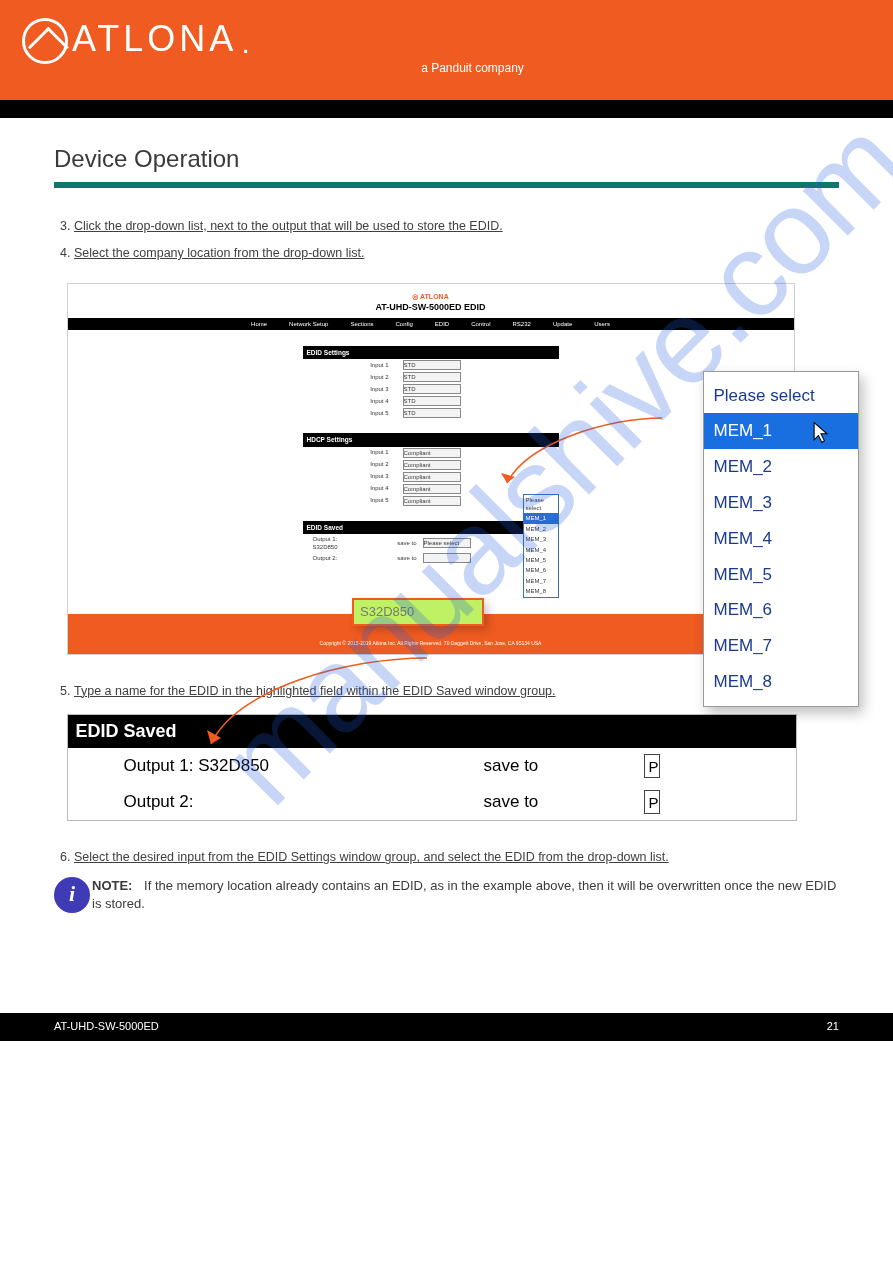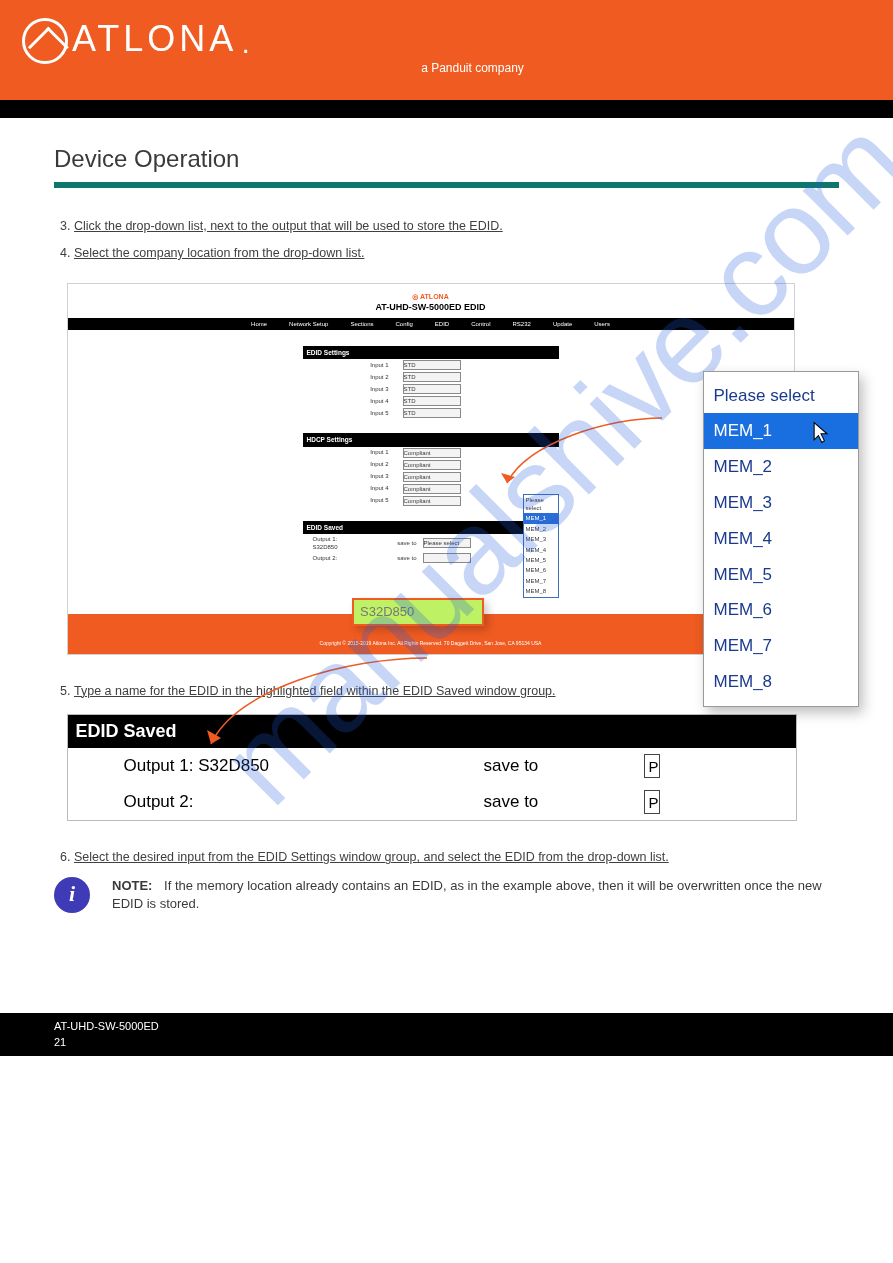--- a/index.html
+++ b/index.html
@@ -45,27 +45,27 @@
   .arrow-svg { position: absolute; pointer-events: none; }
   
   .panel2-wrap { position: relative; margin: 14px auto 28px auto; width: 760px; }
   .panel2 { width: 730px; border: 1px solid #bbb; font-size: 17px; color: #000; }
   .panel2-head { background: #000; color: #fff; font-weight: 700; padding: 4px 8px; font-size: 18px; }
   .panel2-row { display: flex; align-items: center; padding: 6px 40px 6px 56px; }
   .panel2-row .ol { width: 360px; }
   .panel2-row .st { width: 160px; }
   .panel2-row .td { border: 1px solid #444; width: 16px; height: 24px; font-size: 15px; display: flex; align-items: center; padding-left: 4px; overflow: hidden; }
   
-  .note { display: flex; gap: 22px; }
+  .note { display: flex; gap: 2px; }
   .note-icon { width: 36px; height: 36px; background: #3f3ab5; border-radius: 50%; position: relative; flex-shrink: 0; }
   .note-icon::after { content: "i"; position: absolute; inset: 0; color: #fff; font-family: Georgia, serif; font-style: italic; font-weight: 700; font-size: 22px; display: flex; align-items: center; justify-content: center; }
   .note-title { font-weight: 700; margin-right: 8px; }
   
   .watermark { position: absolute; top: 260px; left: 110px; font-size: 120px; color: rgba(30,90,220,.25); transform: rotate(-45deg); pointer-events: none; z-index: 3; font-weight: 400; letter-spacing: -2px; white-space: nowrap; }
-  .doc-footer { background:#000; color:#fff; font-size:11px; display:flex; justify-content:space-between; padding:6px 54px; margin-top:40px;flex-direction:column; }
+  .doc-footer { background:#000; color:#fff; font-size:11px; display:flex; justify-content:space-between; padding:6px 54px; margin-top:40px; }
 </style>
 </head>
 <body>
 
 <div class="orange-header">
   <div class="logo-block">
     <span class="logo-icon"></span>
     <span class="logo-text">ATLONA</span>
     <span class="logo-text" style="font-size:30px;">.</span>
   </div>

